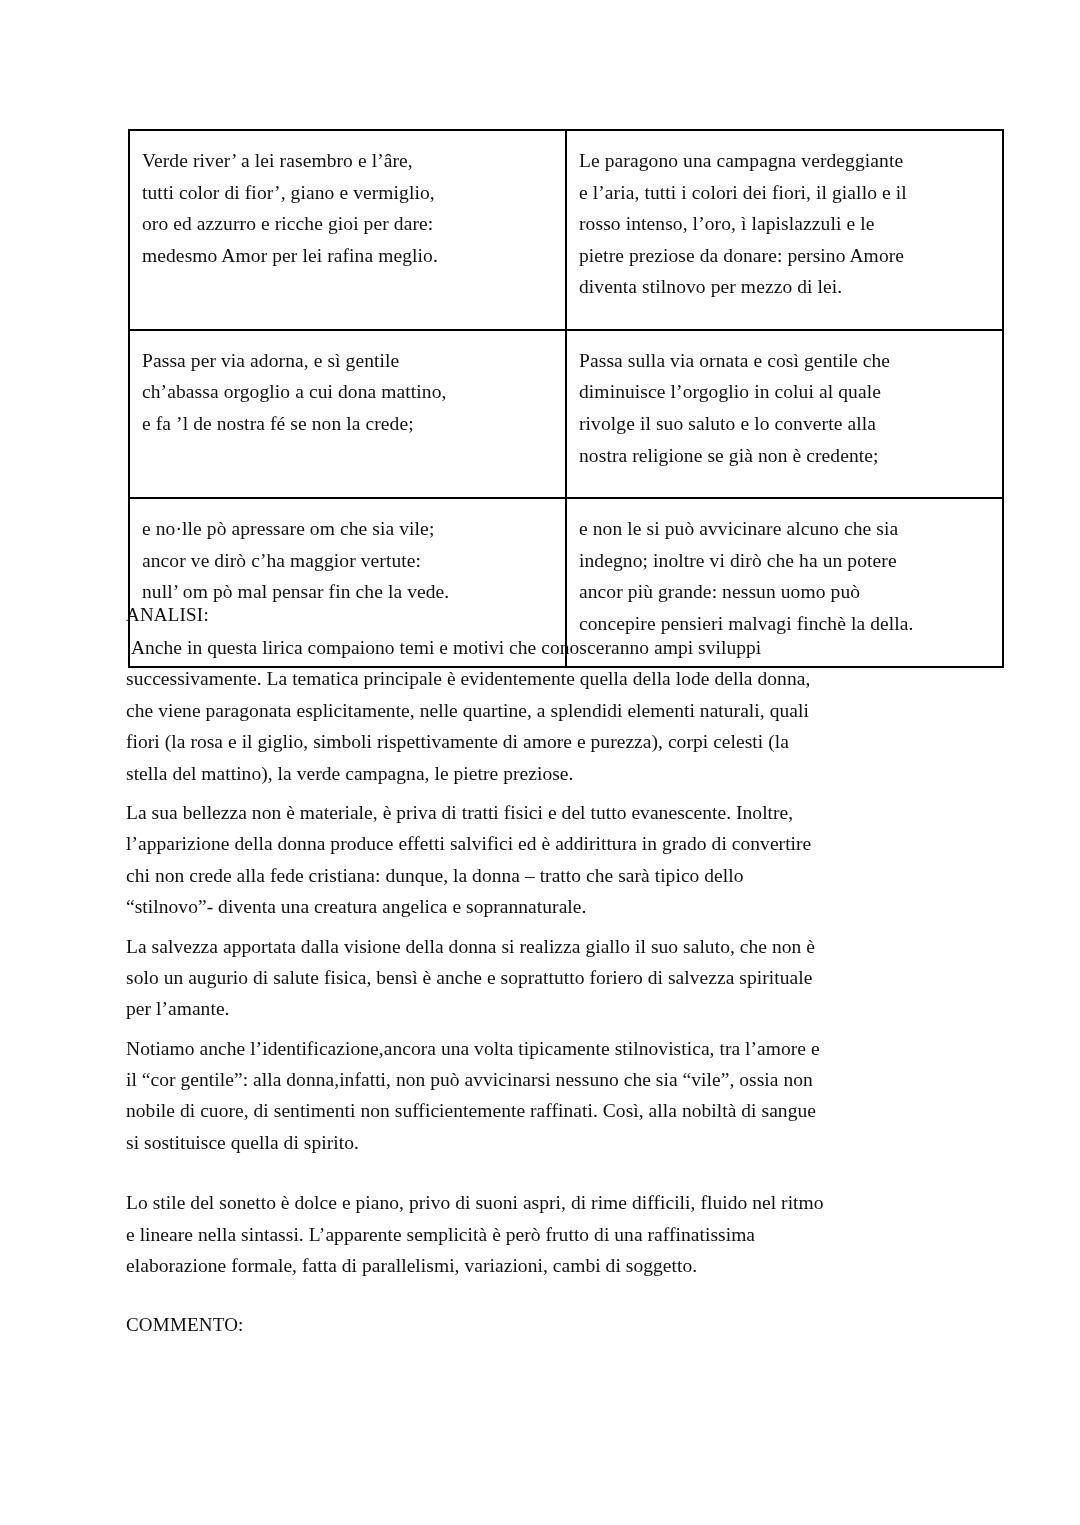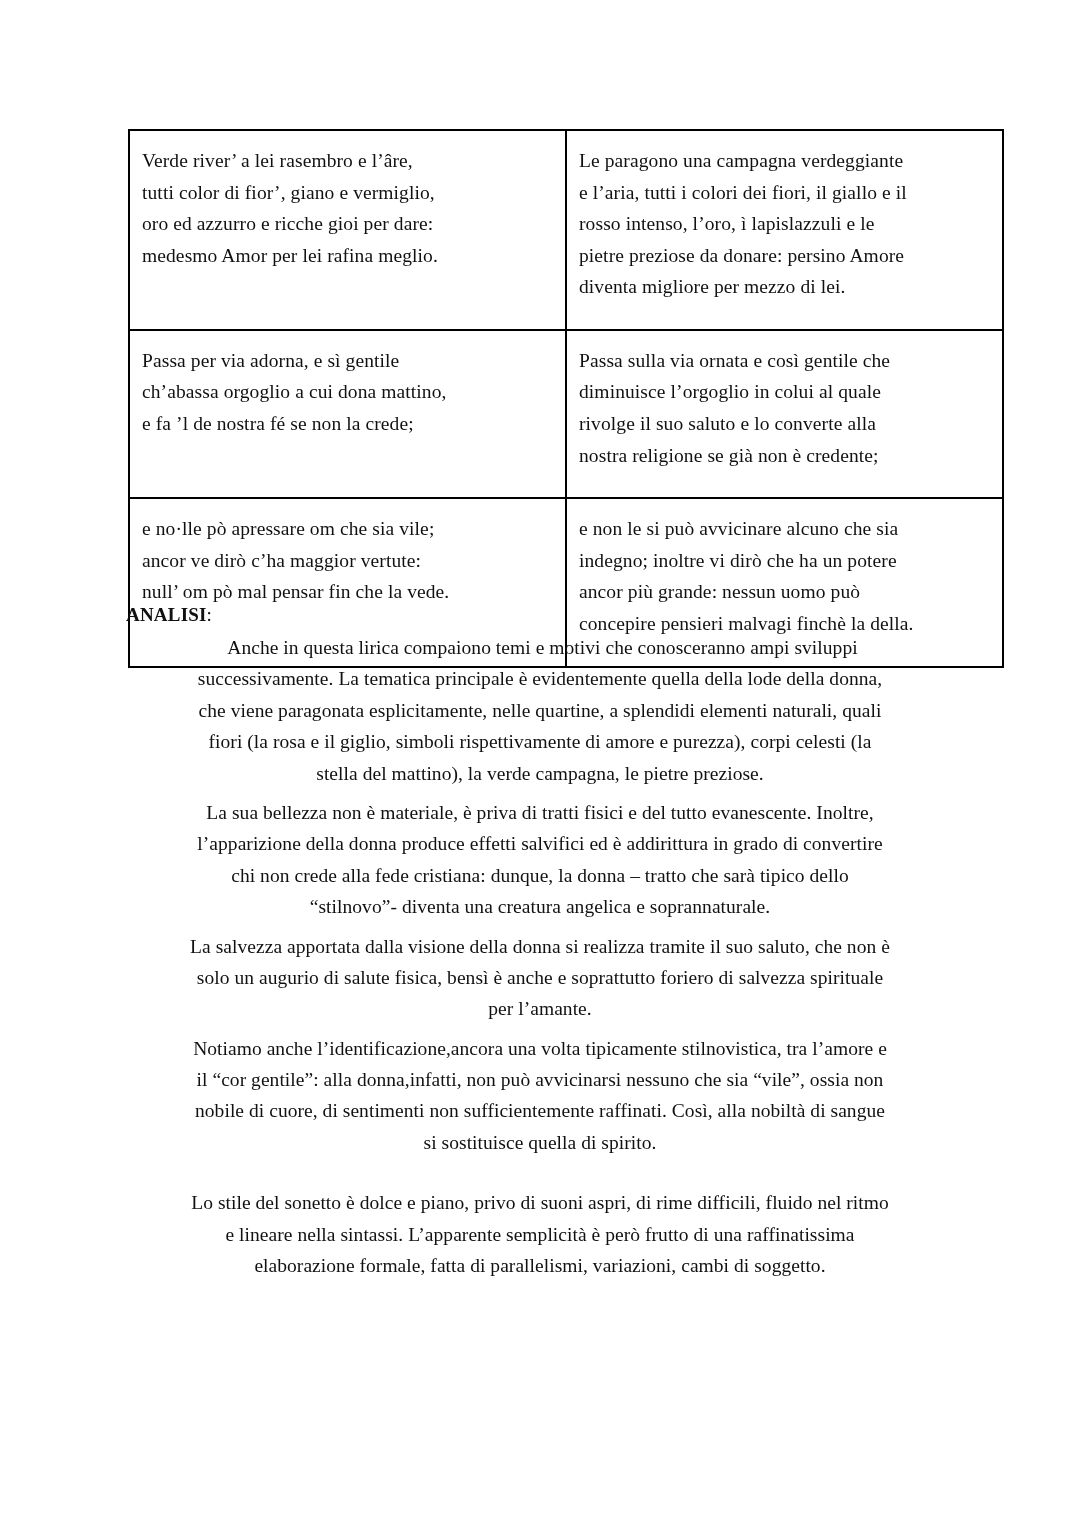--- a/index.html
+++ b/index.html
@@ -62,29 +62,29 @@
     width: 828px;
   }
 
   .section-heading {
     font-size: 19px;
     line-height: 1.58;
     margin: 0 0 2px 0;
     letter-spacing: 0.2px;
   }
   .section-heading .kw {
-    font-weight: bold;
+    font-weight: normal;
     margin-top: 21px;
   }
 
   .para {
     font-size: 19.5px;
     line-height: 1.61;
     margin: 0;
-    text-align: center;
+    text-align: left;
     letter-spacing: 0.05px;
     white-space: pre-wrap;
   }
 
   .para + .para { margin-top: 8px; }
 
   .spacer-line { height: 29px; }
 
   .commento-block { margin-top: 0; }
 </style>
@@ -100,21 +100,21 @@
           <span class="verse-line">Verde river’ a lei rasembro e l’âre,
 tutti color di fior’, giano e vermiglio,
 oro ed azzurro e ricche gioi per dare:
 medesmo Amor per lei rafina meglio.</span>
         </td>
         <td class="col-right">
           <span class="verse-line">Le paragono una campagna verdeggiante
 e l’aria, tutti i colori dei fiori, il giallo e il
 rosso intenso, l’oro, ì lapislazzuli e le
 pietre preziose da donare: persino Amore
-diventa migliore per mezzo di lei.</span>
+diventa stilnovo per mezzo di lei.</span>
         </td>
       </tr>
       <tr class="row-2">
         <td class="col-left">
           <span class="verse-line">Passa per via adorna, e sì gentile
 ch’abassa orgoglio a cui dona mattino,
 e fa ’l de nostra fé se non la crede;</span>
         </td>
         <td class="col-right">
           <span class="verse-line">Passa sulla via ornata e così gentile che
@@ -145,34 +145,35 @@
 
     <p class="para"> Anche in questa lirica compaiono temi e motivi che conosceranno ampi sviluppi
 successivamente. La tematica principale è evidentemente quella della lode della donna,
 che viene paragonata esplicitamente, nelle quartine, a splendidi elementi naturali, quali
 fiori (la rosa e il giglio, simboli rispettivamente di amore e purezza), corpi celesti (la
 stella del mattino), la verde campagna, le pietre preziose.</p>
     <p class="para">La sua bellezza non è materiale, è priva di tratti fisici e del tutto evanescente. Inoltre,
 l’apparizione della donna produce effetti salvifici ed è addirittura in grado di convertire
 chi non crede alla fede cristiana: dunque, la donna – tratto che sarà tipico dello
 “stilnovo”- diventa una creatura angelica e soprannaturale.</p>
-    <p class="para">La salvezza apportata dalla visione della donna si realizza tramite il suo saluto, che non è
+    <p class="para">La salvezza apportata dalla visione della donna si realizza giallo il suo saluto, che non è
 solo un augurio di salute fisica, bensì è anche e soprattutto foriero di salvezza spirituale
 per l’amante.</p>
     <p class="para">Notiamo anche l’identificazione,ancora una volta tipicamente stilnovistica, tra l’amore e
 il “cor gentile”: alla donna,infatti, non può avvicinarsi nessuno che sia “vile”, ossia non
 nobile di cuore, di sentimenti non sufficientemente raffinati. Così, alla nobiltà di sangue
 si sostituisce quella di spirito.</p>
 
     <div class="spacer-line"></div>
 
     <p class="para">Lo stile del sonetto è dolce e piano, privo di suoni aspri, di rime difficili, fluido nel ritmo
 e lineare nella sintassi. L’apparente semplicità è però frutto di una raffinatissima
 elaborazione formale, fatta di parallelismi, variazioni, cambi di soggetto.</p>
 
     <div class="spacer-line"></div>
 
     <div class="commento-block">
+      <p class="section-heading"><span class="kw">COMMENTO</span><span>:</span></p>
     </div>
 
   </div>
 
 </div>
 
 </body></html>

